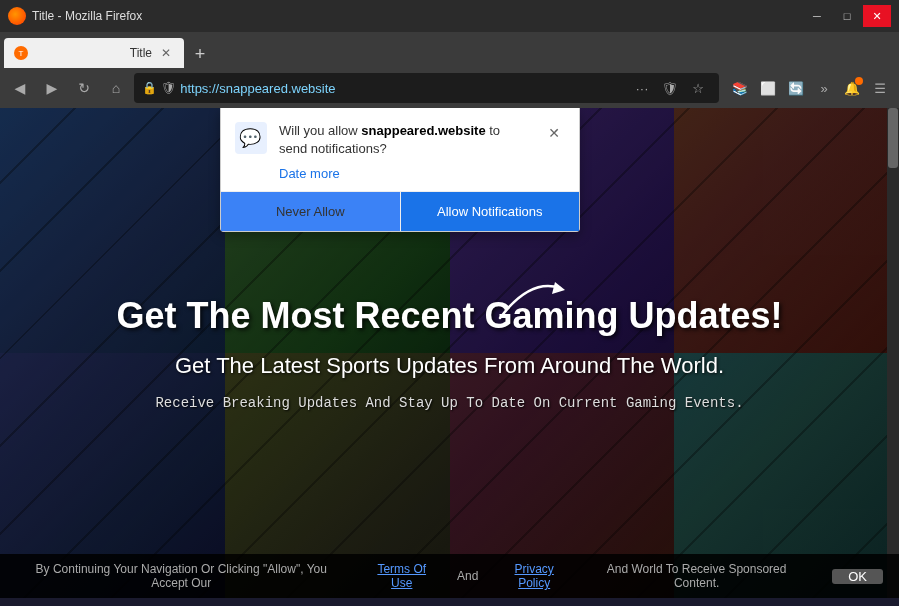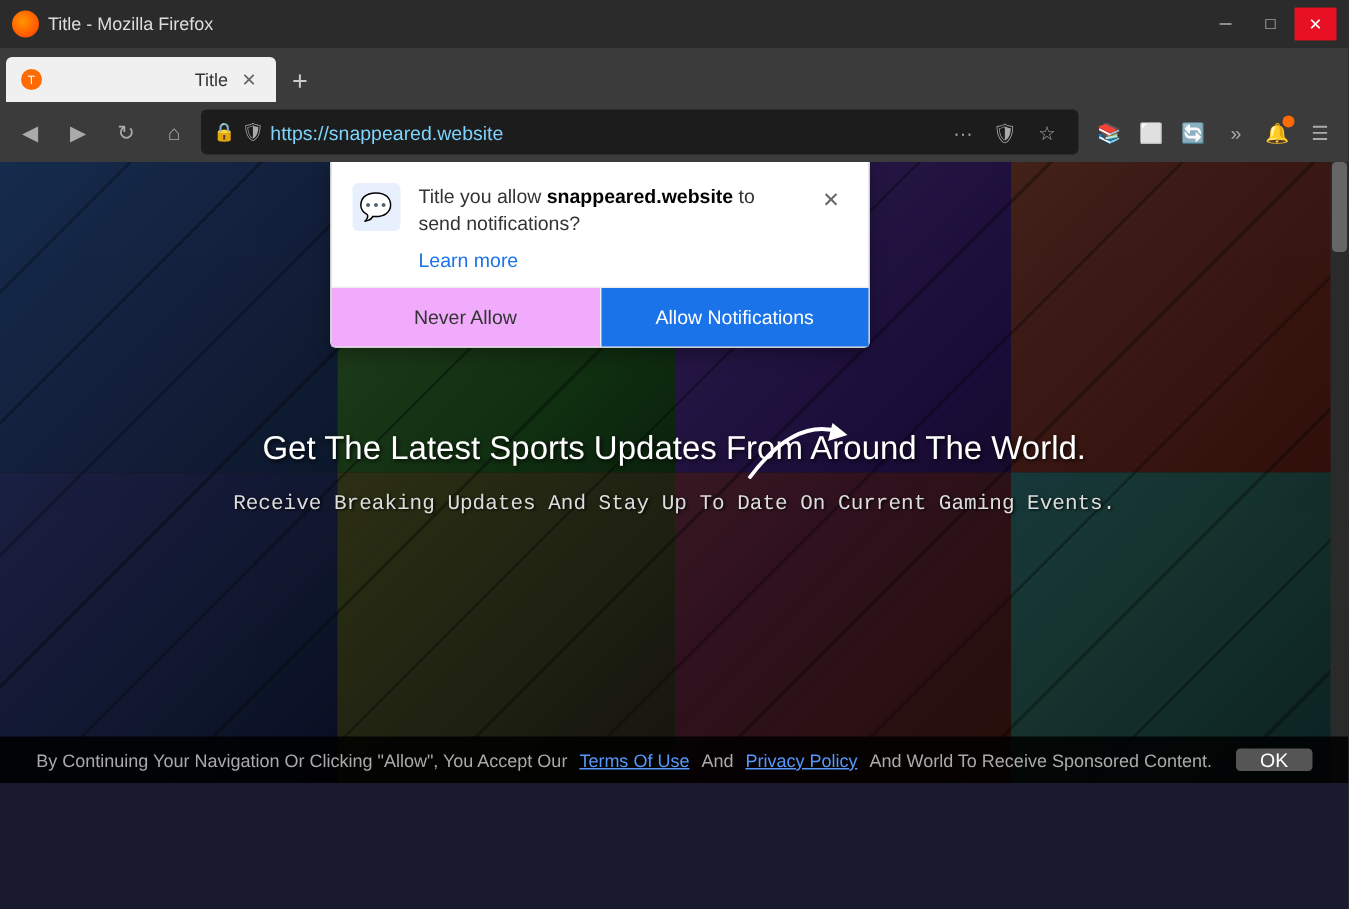--- a/index.html
+++ b/index.html
@@ -1,19 +1,19 @@
 <!DOCTYPE html>
 <html><head>
   <meta charset="utf-8">
   <style>
     * { margin: 0; padding: 0; box-sizing: border-box; }
     body { width: 899px; height: 606px; overflow: hidden; font-family: Arial, sans-serif; background: #1a1a2e; }
 
     
-    .browser-window { width: 899px; height: 522px; display: flex; flex-direction: column; background: #3b3b3b; }
+    .browser-window { width: 899px; height: 598px; display: flex; flex-direction: column; background: #3b3b3b; }
 
     
     .title-bar {
       display: flex; align-items: center; justify-content: space-between;
       background: #2b2b2b; height: 32px; padding: 0 8px; flex-shrink: 0;
     }
     .title-bar-left { display: flex; align-items: center; gap: 6px; }
     .firefox-logo { width: 18px; height: 18px; border-radius: 50%; background: radial-gradient(circle at 40% 40%, #ff9500, #ff3700); flex-shrink: 0; }
     .title-text { color: #ddd; font-size: 12px; }
     .window-controls { display: flex; gap: 2px; }
@@ -118,21 +118,21 @@
     }
     .main-heading { font-size: 36px; font-weight: bold; text-shadow: 2px 2px 4px rgba(0,0,0,0.8); margin-bottom: 16px; }
     .sub-heading { font-size: 22px; font-weight: normal; text-shadow: 1px 1px 3px rgba(0,0,0,0.8); margin-bottom: 16px; }
     .description { font-size: 14px; color: #ddd; text-shadow: 1px 1px 2px rgba(0,0,0,0.9); max-width: 600px; font-family: Liberation Mono, monospace; }
 
     
     .bottom-bar {
       position: absolute; bottom: 0; left: 0; right: 0;
       background: rgba(0,0,0,0.85); padding: 8px 16px;
       text-align: center; font-size: 12px; color: #aaa; z-index: 5;
-      display: flex; align-items: center; justify-content: center; gap: 8px;
+      display: flex; align-items: center; justify-content: space-between; gap: 21px;
     }
     .bottom-text { color: #aaa; font-size: 12px; }
     .bottom-link { color: #5599ff; text-decoration: underline; cursor: pointer; font-size: 12px; }
     .ok-btn {
       background: #555; color: white; border: none; padding: 0 16px;
       border-radius: 3px; cursor: pointer; font-size: 13px; margin-left: 8px;
     }
 
     
     .scrollbar {
@@ -160,21 +160,21 @@
     .popup-icon-inner { font-size: 18px; color: #4a86e8; }
     .popup-text { flex: 1; font-size: 13px; color: #333; line-height: 1.4; }
     .popup-text strong { color: #000; }
     .popup-close {
       width: 22px; height: 22px; display: flex; align-items: center; justify-content: center;
       cursor: pointer; color: #666; font-size: 14px; border-radius: 3px;
     }
     .learn-more { color: #1a73e8; font-size: 13px; padding: 0 14px 10px 58px; display: block; cursor: pointer; text-decoration: none; }
     .popup-actions { display: flex; border-top: 1px solid #eee; }
     .popup-btn-never {
-      flex: 1; padding: 12px; background: #f0abfc; border: none; cursor: pointer;
+      flex: 1; padding: 12px; background: #3b82f6; border: none; cursor: pointer;
       font-size: 13px; color: #333; border-right: 1px solid #eee;
     }
     .popup-btn-allow {
       flex: 1; padding: 12px; background: #1a73e8; border: none; cursor: pointer;
       font-size: 13px; color: white; font-weight: 500;
     }
 
     
     .arrow-indicator {
       position: absolute; top: 160px; left: 490px; z-index: 11;
@@ -255,35 +255,36 @@
         <div class="game-panel gp4"></div>
         <div class="game-panel gp5"></div>
         <div class="game-panel gp6"></div>
         <div class="game-panel gp7"></div>
         <div class="game-panel gp8"></div>
       </div>
       <div class="diagonal-overlay"></div>
     </div>
 
     <div class="main-content">
+      <h1 class="main-heading">Get The Most Recent Gaming Updates!</h1>
       <h2 class="sub-heading">Get The Latest Sports Updates From Around The World.</h2>
       <p class="description">Receive Breaking Updates And Stay Up To Date On Current Gaming Events.</p>
     </div>
 
     <div class="notification-popup">
       <div class="popup-header">
         <div class="popup-icon">
           <span class="popup-icon-inner">💬</span>
         </div>
         <div class="popup-text">
-          <span>Title you allow </span><strong>snappeared.website</strong><span> to send notifications?</span>
+          <span>Will you allow </span><strong>snappeared.website</strong><span> to send notifications?</span>
         </div>
         <div class="popup-close">✕</div>
       </div>
-      <a class="learn-more">Learn more</a>
+      <a class="learn-more">Date more</a>
       <div class="popup-actions">
         <button class="popup-btn-never">Never Allow</button>
         <button class="popup-btn-allow">Allow Notifications</button>
       </div>
     </div>
 
     <div class="arrow-indicator">
       <svg class="arrow-curve" viewBox="0 0 80 60" fill="none" xmlns="http://www.w3.org/2000/svg">
         <path d="M10 50 Q40 10 70 20" stroke="white" stroke-width="2.5" fill="none" stroke-linecap="round"></path>
         <polygon points="65,14 75,22 62,26" fill="white"></polygon>

